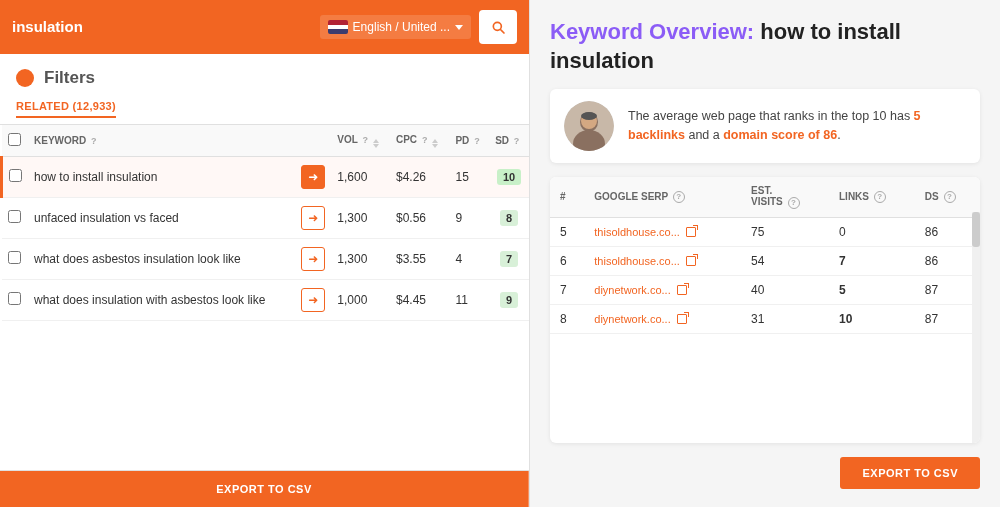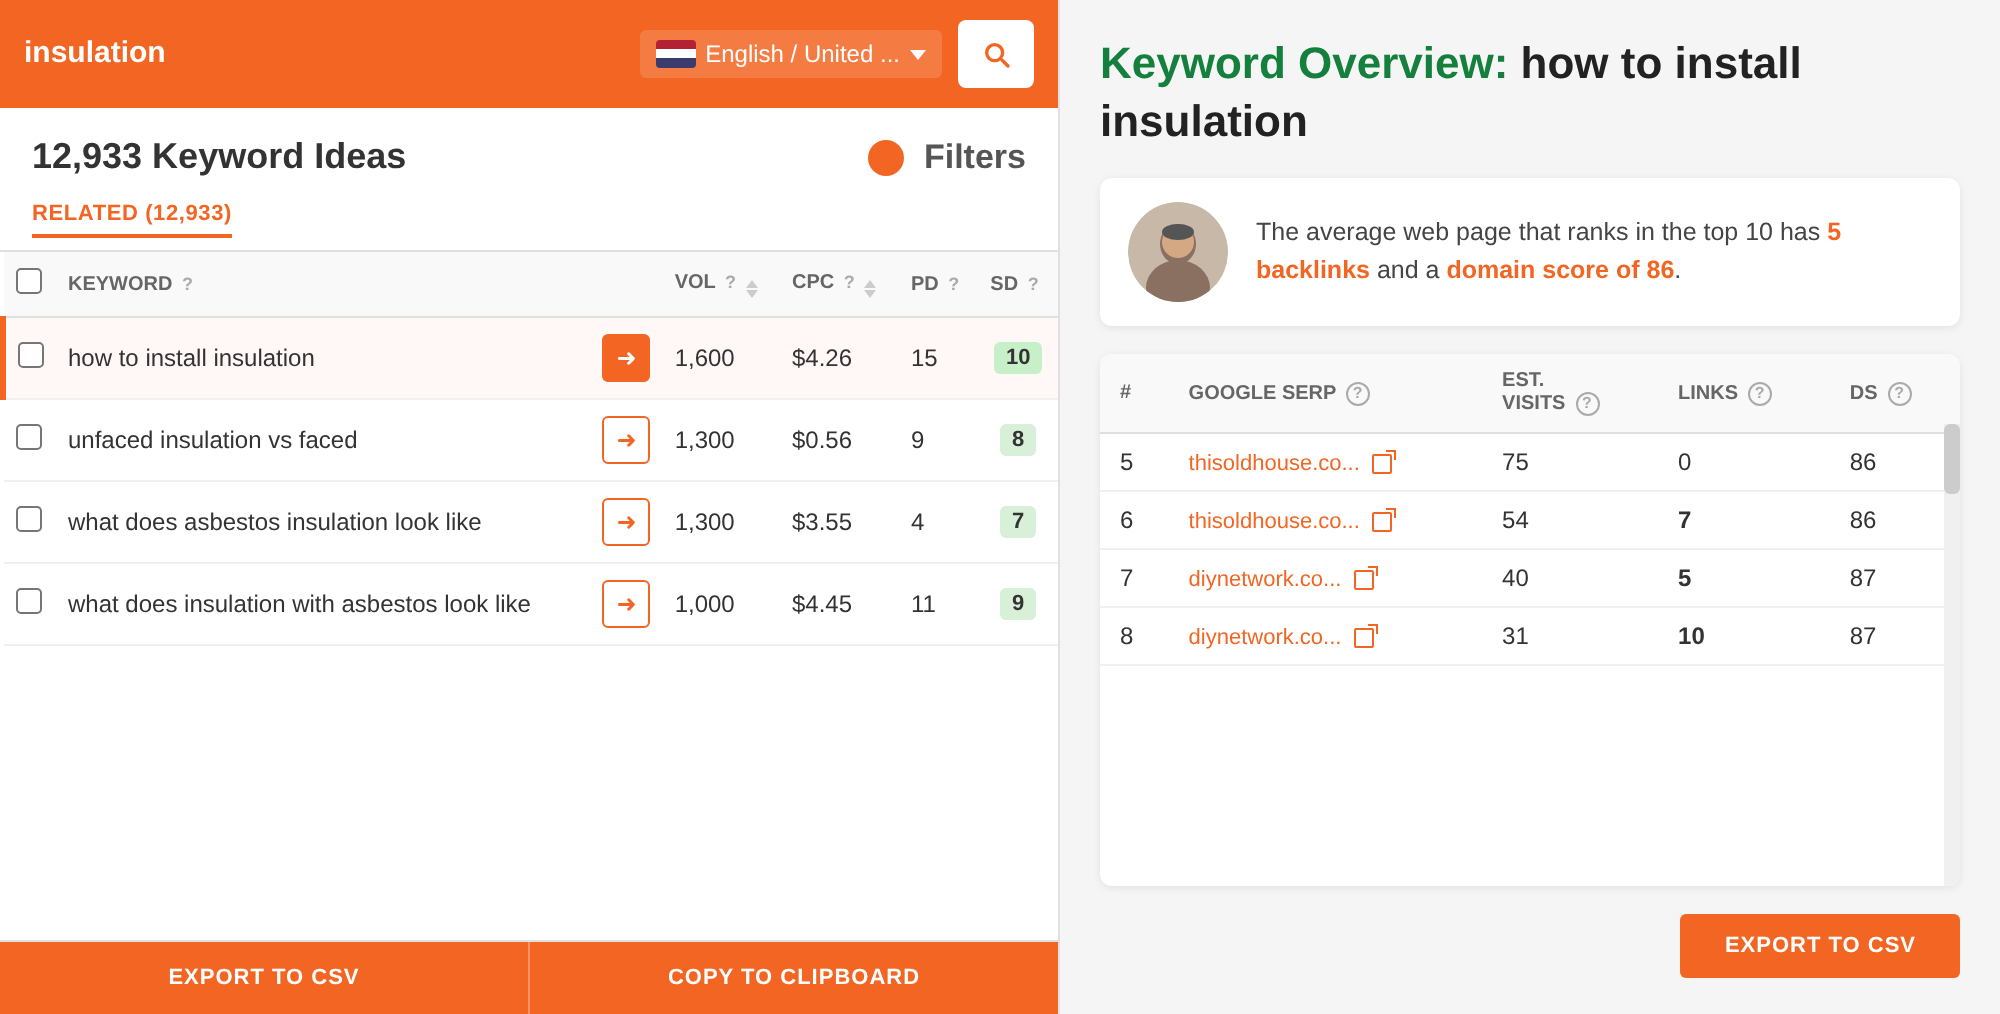--- a/index.html
+++ b/index.html
@@ -429,21 +429,20 @@
       <div class="chevron-down"></div>
     </div>
     <button class="search-btn">
       <svg width="16" height="16" viewBox="0 0 24 24" fill="#f26522">
         <path d="M21 21l-4.35-4.35M17 11A6 6 0 1 1 5 11a6 6 0 0 1 12 0z" stroke="#f26522" stroke-width="2.5" fill="none" stroke-linecap="round"></path>
       </svg>
     </button>
   </div>
 
   <div class="panel-header">
-    <span class="keyword-count">12,933 Keyword Ideas</span>
     <div class="filter-row">
       <div class="filter-dot"></div>
       <button class="filter-btn">Filters</button>
     </div>
   </div>
 
   <div class="tabs">
     <div class="tab active">
       <span>RELATED (12,933)</span>
     </div>
@@ -555,28 +554,27 @@
           <td class="sd-cell">
             <span class="sd-badge sd-lightgreen">9</span>
           </td>
         </tr>
       </tbody>
     </table>
   </div>
 
   <div class="bottom-btns">
     <button class="bottom-btn">EXPORT TO CSV</button>
-    <button class="bottom-btn">COPY TO CLIPBOARD</button>
   </div>
 </div>
 
 <div class="right-panel">
 
   <div class="kw-overview-title">
-    <span style="font-weight:bold;color:#15803d;">Keyword Overview:</span><span> how to install insulation</span>
+    <span style="font-weight:bold;color:#8b5cf6;">Keyword Overview:</span><span> how to install insulation</span>
   </div>
 
   <div class="info-box">
     <div class="avatar">
       <svg class="avatar-svg" viewBox="0 0 50 50">
         <circle cx="25" cy="25" r="25" fill="#c8b8a8"></circle>
         <ellipse cx="25" cy="21" rx="9" ry="10" fill="#8a7060"></ellipse>
         <ellipse cx="25" cy="43" rx="16" ry="14" fill="#8a7060"></ellipse>
         <circle cx="25" cy="20" r="8" fill="#d4a882"></circle>
         <ellipse cx="25" cy="15" rx="8" ry="4" fill="#555"></ellipse>

